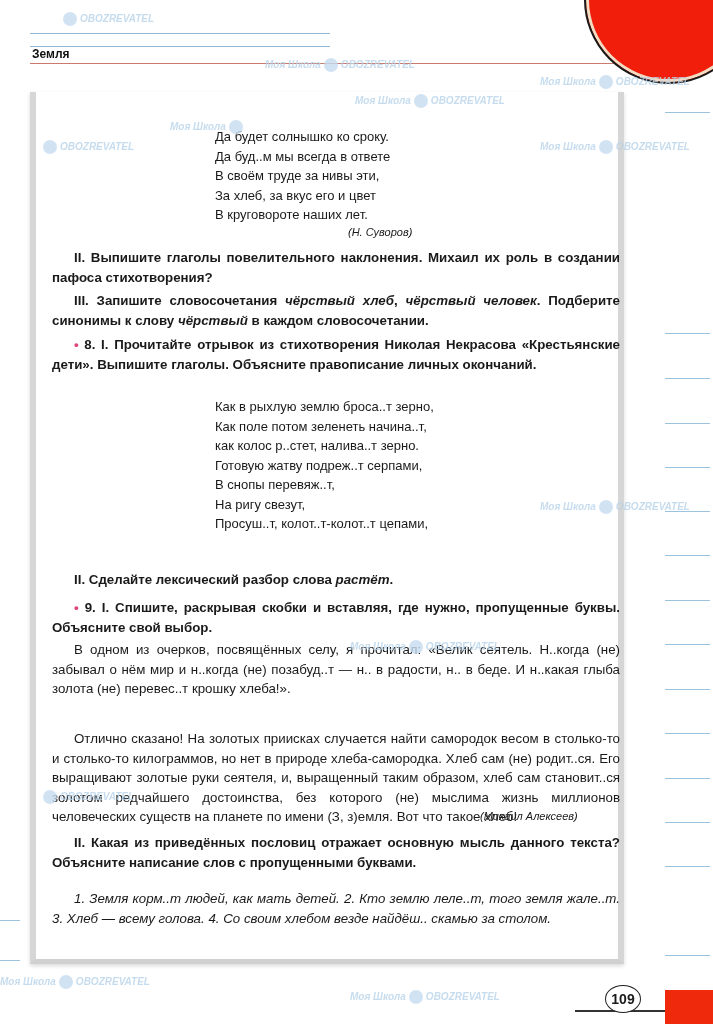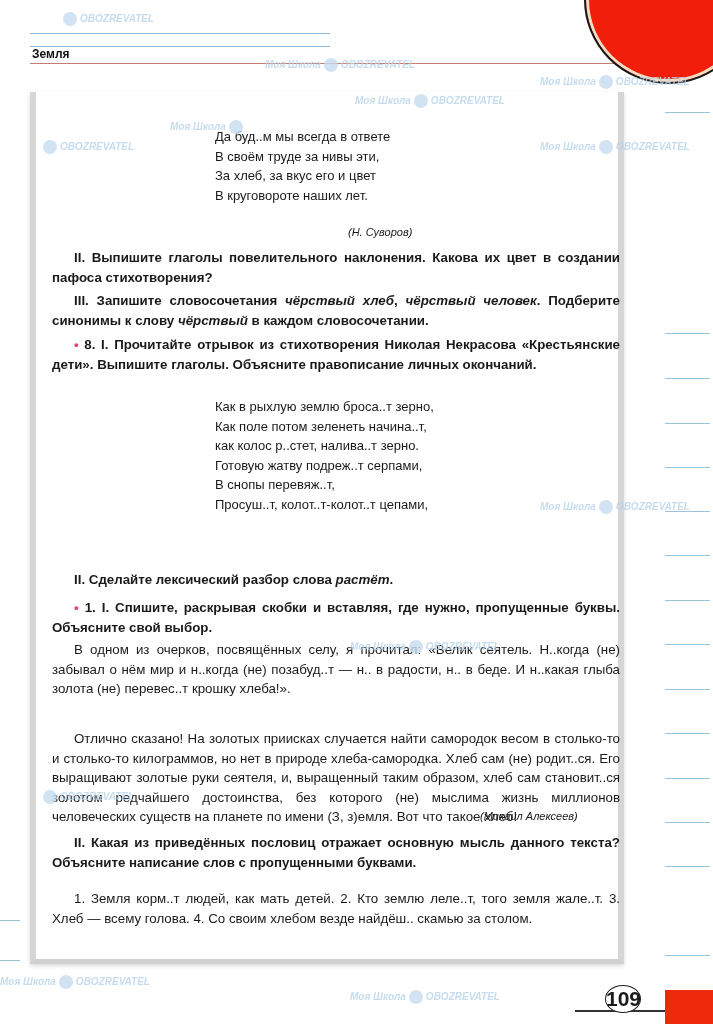--- a/index.html
+++ b/index.html
@@ -8,21 +8,21 @@
   .top-line { position:absolute; left:30px; height:1px; background:#8fb8d8; }
   .header-rule { position:absolute; left:30px; top:63px; width:600px; height:1px; background:#c77a6e; }
   .section-title { position:absolute; left:32px; top:47px; font-size:12px; font-weight:bold; color:#111; }
   .red-corner { position:absolute; right:-40px; top:-85px; width:165px; height:165px; border-radius:50%;
                 background:#f01e0a; border:2px solid #1a1a1a; box-shadow:inset 0 0 0 3px #f3dcc4; }
   .card { position:absolute; left:30px; top:92px; width:582px; height:867px; background:#fff;
           border-left:6px solid #d6d6d6; border-right:6px solid #d6d6d6; border-bottom:5px solid #d0d0d0;
           box-shadow:0 2px 4px rgba(0,0,0,0.15); }
   .margin-line { position:absolute; height:1px; background:#9cc3dd; }
   .page-num { position:absolute; left:605px; top:985px; width:34px; height:26px; border:1.5px solid #222;
-              border-radius:50%; font-size:21px; font-weight:bold; text-align:center; line-height:26px; background:#fff; z-index:2; }
+              border-radius:50%; font-size:14px; font-weight:bold; text-align:center; line-height:26px; background:#fff; z-index:2; }
   .page-rule { position:absolute; left:575px; top:1010px; width:138px; height:1.5px; background:#333; }
   .red-tab { position:absolute; left:665px; top:990px; width:48px; height:34px; background:#ef2a0c; }
   .poem { position:absolute; font-size:13px; line-height:19.5px; }
   .poem div { white-space:nowrap; }
   .author { position:absolute; font-size:11px; font-style:italic; }
   .task { position:absolute; left:52px; width:568px; font-size:13.3px; font-weight:bold; line-height:19.5px; text-align:justify; }
   .task .ind { display:inline-block; width:22px; }
   .body { position:absolute; left:52px; width:568px; font-size:13.3px; line-height:19.5px; text-align:justify; }
   .bullet { color:#e0457a; }
   i { font-style:italic; }
@@ -52,69 +52,71 @@
 <div class="margin-line" style="left:665px;top:778px;width:45px;"></div>
 <div class="margin-line" style="left:665px;top:822px;width:45px;"></div>
 <div class="margin-line" style="left:665px;top:866px;width:45px;"></div>
 <div class="margin-line" style="left:665px;top:955px;width:45px;"></div>
 <div class="margin-line" style="left:0px;top:920px;width:20px;"></div>
 <div class="margin-line" style="left:0px;top:960px;width:20px;"></div>
 
 <div class="card"></div>
 
 <div class="poem" style="left:215px;top:127px;">
+  <div>Да будет солнышко ко сроку.</div>
   <div>Да буд..м мы всегда в ответе</div>
   <div>В своём труде за нивы эти,</div>
   <div>За хлеб, за вкус его и цвет</div>
   <div>В круговороте наших лет.</div>
 </div>
 <div class="author" style="left:348px;top:226px;">(Н. Суворов)</div>
 
 <div class="task" style="top:248px;">
-  <span class="ind"></span><span>II. Выпишите глаголы повелительного наклонения. Какова их цвет в создании пафоса стихотворения?</span>
+  <span class="ind"></span><span>II. Выпишите глаголы повелительного наклонения. Михаил их роль в создании пафоса стихотворения?</span>
 </div>
 
 <div class="task" style="top:291px;">
   <span class="ind"></span><span>III. Запишите словосочетания </span><i>чёрствый хлеб</i><span>, </span><i>чёрствый человек</i><span>. Подберите синонимы к слову </span><i>чёрствый</i><span> в каждом словосочетании.</span>
 </div>
 
 <div class="task" style="top:335px;">
   <span class="ind"></span><span class="bullet">•</span><span> 8. I. Прочитайте отрывок из стихотворения Николая Некрасова «Крестьянские дети». Выпишите глаголы. Объясните правописание личных окончаний.</span>
 </div>
 
 <div class="poem" style="left:215px;top:397px;">
   <div>Как в рыхлую землю броса..т зерно,</div>
   <div>Как поле потом зеленеть начина..т,</div>
   <div>как колос р..стет, налива..т зерно.</div>
   <div>Готовую жатву подреж..т серпами,</div>
   <div>В снопы перевяж..т,</div>
+  <div>На ригу свезут,</div>
   <div>Просуш..т, колот..т-колот..т цепами,</div>
 </div>
 
 <div class="task" style="top:570px;">
   <span class="ind"></span><span>II. Сделайте лексический разбор слова </span><i>растёт</i><span>.</span>
 </div>
 
 <div class="task" style="top:598px;">
-  <span class="ind"></span><span class="bullet">•</span><span> 1. I. Спишите, раскрывая скобки и вставляя, где нужно, пропущенные буквы. Объясните свой выбор.</span>
+  <span class="ind"></span><span class="bullet">•</span><span> 9. I. Спишите, раскрывая скобки и вставляя, где нужно, пропущенные буквы. Объясните свой выбор.</span>
 </div>
 
 <div class="body" style="top:640px;">
   <span class="ind" style="display:inline-block;width:22px;"></span><span>В одном из очерков, посвящённых селу, я прочитал: «Велик сеятель. Н..когда (не) забывал о нём мир и н..когда (не) позабуд..т — н.. в радости, н.. в беде. И н..какая глыба золота (не) перевес..т крошку хлеба!».</span>
 </div>
 <div class="body" style="top:729px;">
   <span style="display:inline-block;width:22px;"></span><span>Отлично сказано! На золотых приисках случается найти самородок весом в столько-то и столько-то килограммов, но нет в природе хлеба-самородка. Хлеб сам (не) родит..ся. Его выращивают золотые руки сеятеля, и, выращенный таким образом, хлеб сам становит..ся золотом редчайшего достоинства, без которого (не) мыслима жизнь миллионов человеческих существ на планете по имени (З, з)емля. Вот что такое хлеб!</span>
 </div>
 <div class="author" style="left:480px;top:810px;">(Михаил Алексеев)</div>
 
 <div class="task" style="top:833px;">
   <span class="ind"></span><span>II. Какая из приведённых пословиц отражает основную мысль данного текста? Объясните написание слов с пропущенными буквами.</span>
 </div>
 
-<div class="body" style="top:889px;">
+<div class="body" style="top:889px;font-style:italic;">
   <span style="display:inline-block;width:22px;"></span><span>1. Земля корм..т людей, как мать детей. 2. Кто землю леле..т, того земля жале..т. 3. Хлеб — всему голова. 4. Со своим хлебом везде найдёш.. скамью за столом.</span>
 </div>
 
 <div class="wm" style="left:60px;top:12px;"><span class="c"></span><span>OBOZREVATEL</span></div>
 <div class="wm" style="left:265px;top:58px;"><span>Моя Школа</span><span class="c"></span><span>OBOZREVATEL</span></div>
 <div class="wm" style="left:355px;top:94px;"><span>Моя Школа</span><span class="c"></span><span>OBOZREVATEL</span></div>
 <div class="wm" style="left:540px;top:75px;"><span>Моя Школа</span><span class="c"></span><span>OBOZREVATEL</span></div>
 <div class="wm" style="left:170px;top:120px;"><span>Моя Школа</span><span class="c"></span></div>
 <div class="wm" style="left:540px;top:140px;"><span>Моя Школа</span><span class="c"></span><span>OBOZREVATEL</span></div>
 <div class="wm" style="left:40px;top:140px;"><span class="c"></span><span>OBOZREVATEL</span></div>

